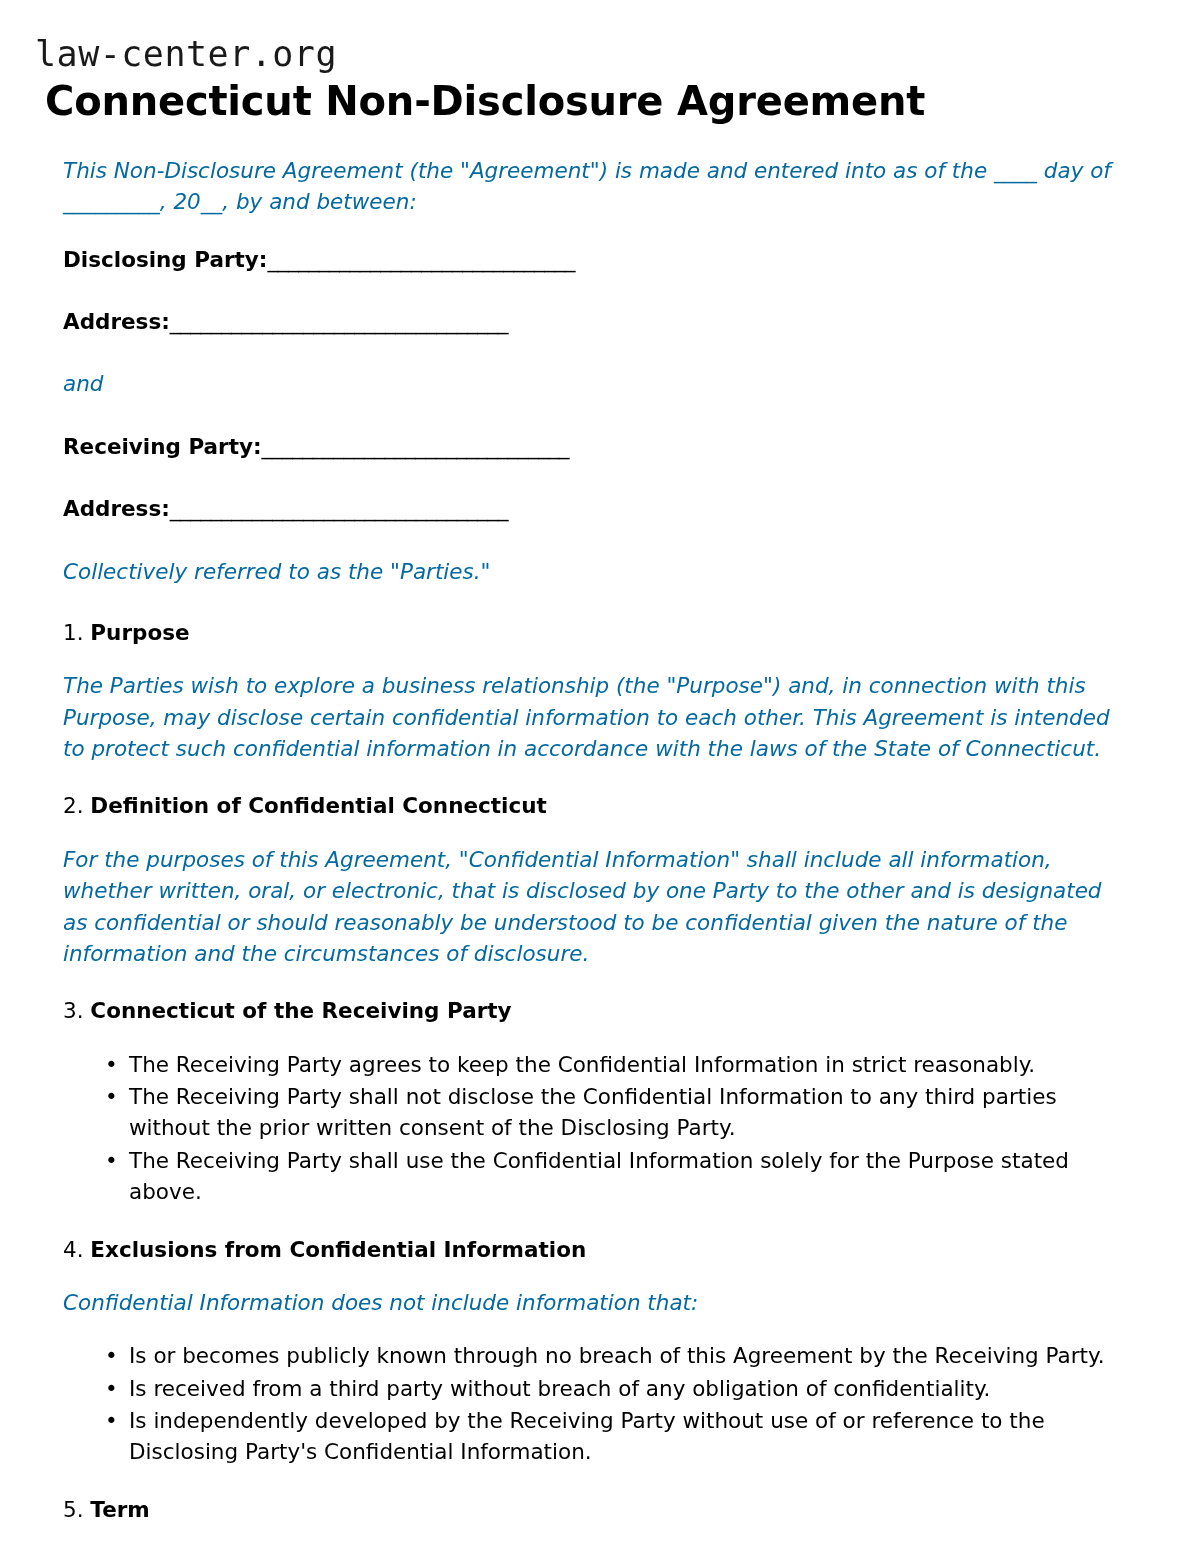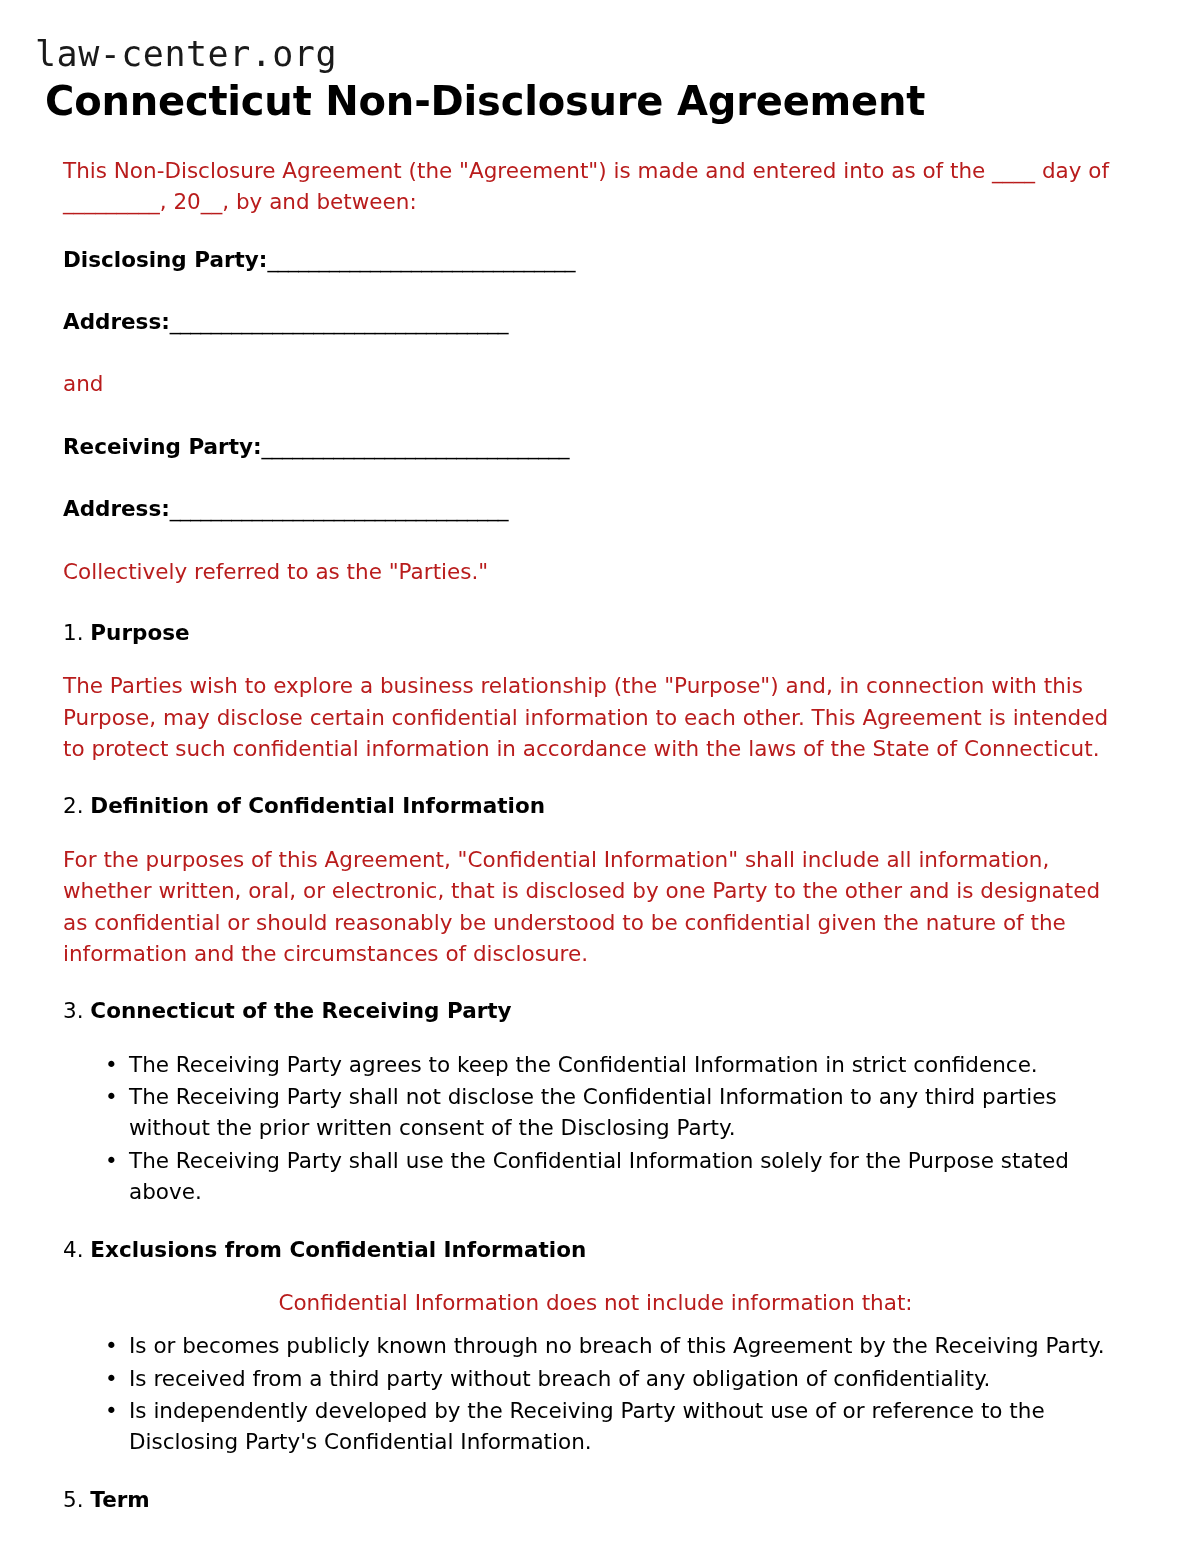--- a/index.html
+++ b/index.html
@@ -49,21 +49,22 @@
   
   .content {
     margin-left: 28px;
     margin-right: 0;
     padding-top: 30px;
   }
   p, .line {
     font-size: 21.5px;
     line-height: 1.46;
     margin: 0 0 18px 0;
-    color: #b91c1c;
+    color: #0369a1;
+    font-style: italic;
   }
   p.intro {
     margin-bottom: 26px;
     max-width: 1065px;
   }
   .field {
     font-size: 21.5px;
     line-height: 1.46;
     font-weight: 700;
     margin: 0 0 31px 0;
@@ -94,22 +95,21 @@
   .section-heading .label {
     font-weight: 700;
   }
   .section-body {
     font-size: 21.5px;
     line-height: 1.46;
     margin: 0 0 26px 0;
     max-width: 1065px;
   }
   .lead-in {
-    margin-bottom: 12px;
-    text-align: center;
+    margin-bottom: 22px;
   }
 
   
   ul.bullets {
     list-style: none;
     margin: 0 0 26px 0;
     padding: 0 0 0 38px;
     max-width: 1075px;
   }
   ul.bullets li {
@@ -163,30 +163,30 @@
     <p class="collective">Collectively referred to as the "Parties."</p>
 
     <div class="section-heading">
       <span class="num">1.</span>
       <span class="label">Purpose</span>
     </div>
     <p class="section-body">The Parties wish to explore a business relationship (the "Purpose") and, in connection with this Purpose, may disclose certain confidential information to each other. This Agreement is intended to protect such confidential information in accordance with the laws of the State of Connecticut.</p>
 
     <div class="section-heading">
       <span class="num">2.</span>
-      <span class="label">Definition of Confidential Information</span>
+      <span class="label">Definition of Confidential Connecticut</span>
     </div>
     <p class="section-body">For the purposes of this Agreement, "Confidential Information" shall include all information, whether written, oral, or electronic, that is disclosed by one Party to the other and is designated as confidential or should reasonably be understood to be confidential given the nature of the information and the circumstances of disclosure.</p>
 
     <div class="section-heading">
       <span class="num">3.</span>
       <span class="label">Connecticut of the Receiving Party</span>
     </div>
     <ul class="bullets">
-      <li>The Receiving Party agrees to keep the Confidential Information in strict confidence.</li>
+      <li>The Receiving Party agrees to keep the Confidential Information in strict reasonably.</li>
       <li>The Receiving Party shall not disclose the Confidential Information to any third parties without the prior written consent of the Disclosing Party.</li>
       <li>The Receiving Party shall use the Confidential Information solely for the Purpose stated above.</li>
     </ul>
 
     <div class="section-heading">
       <span class="num">4.</span>
       <span class="label">Exclusions from Confidential Information</span>
     </div>
     <p class="section-body lead-in">Confidential Information does not include information that:</p>
     <ul class="bullets">

